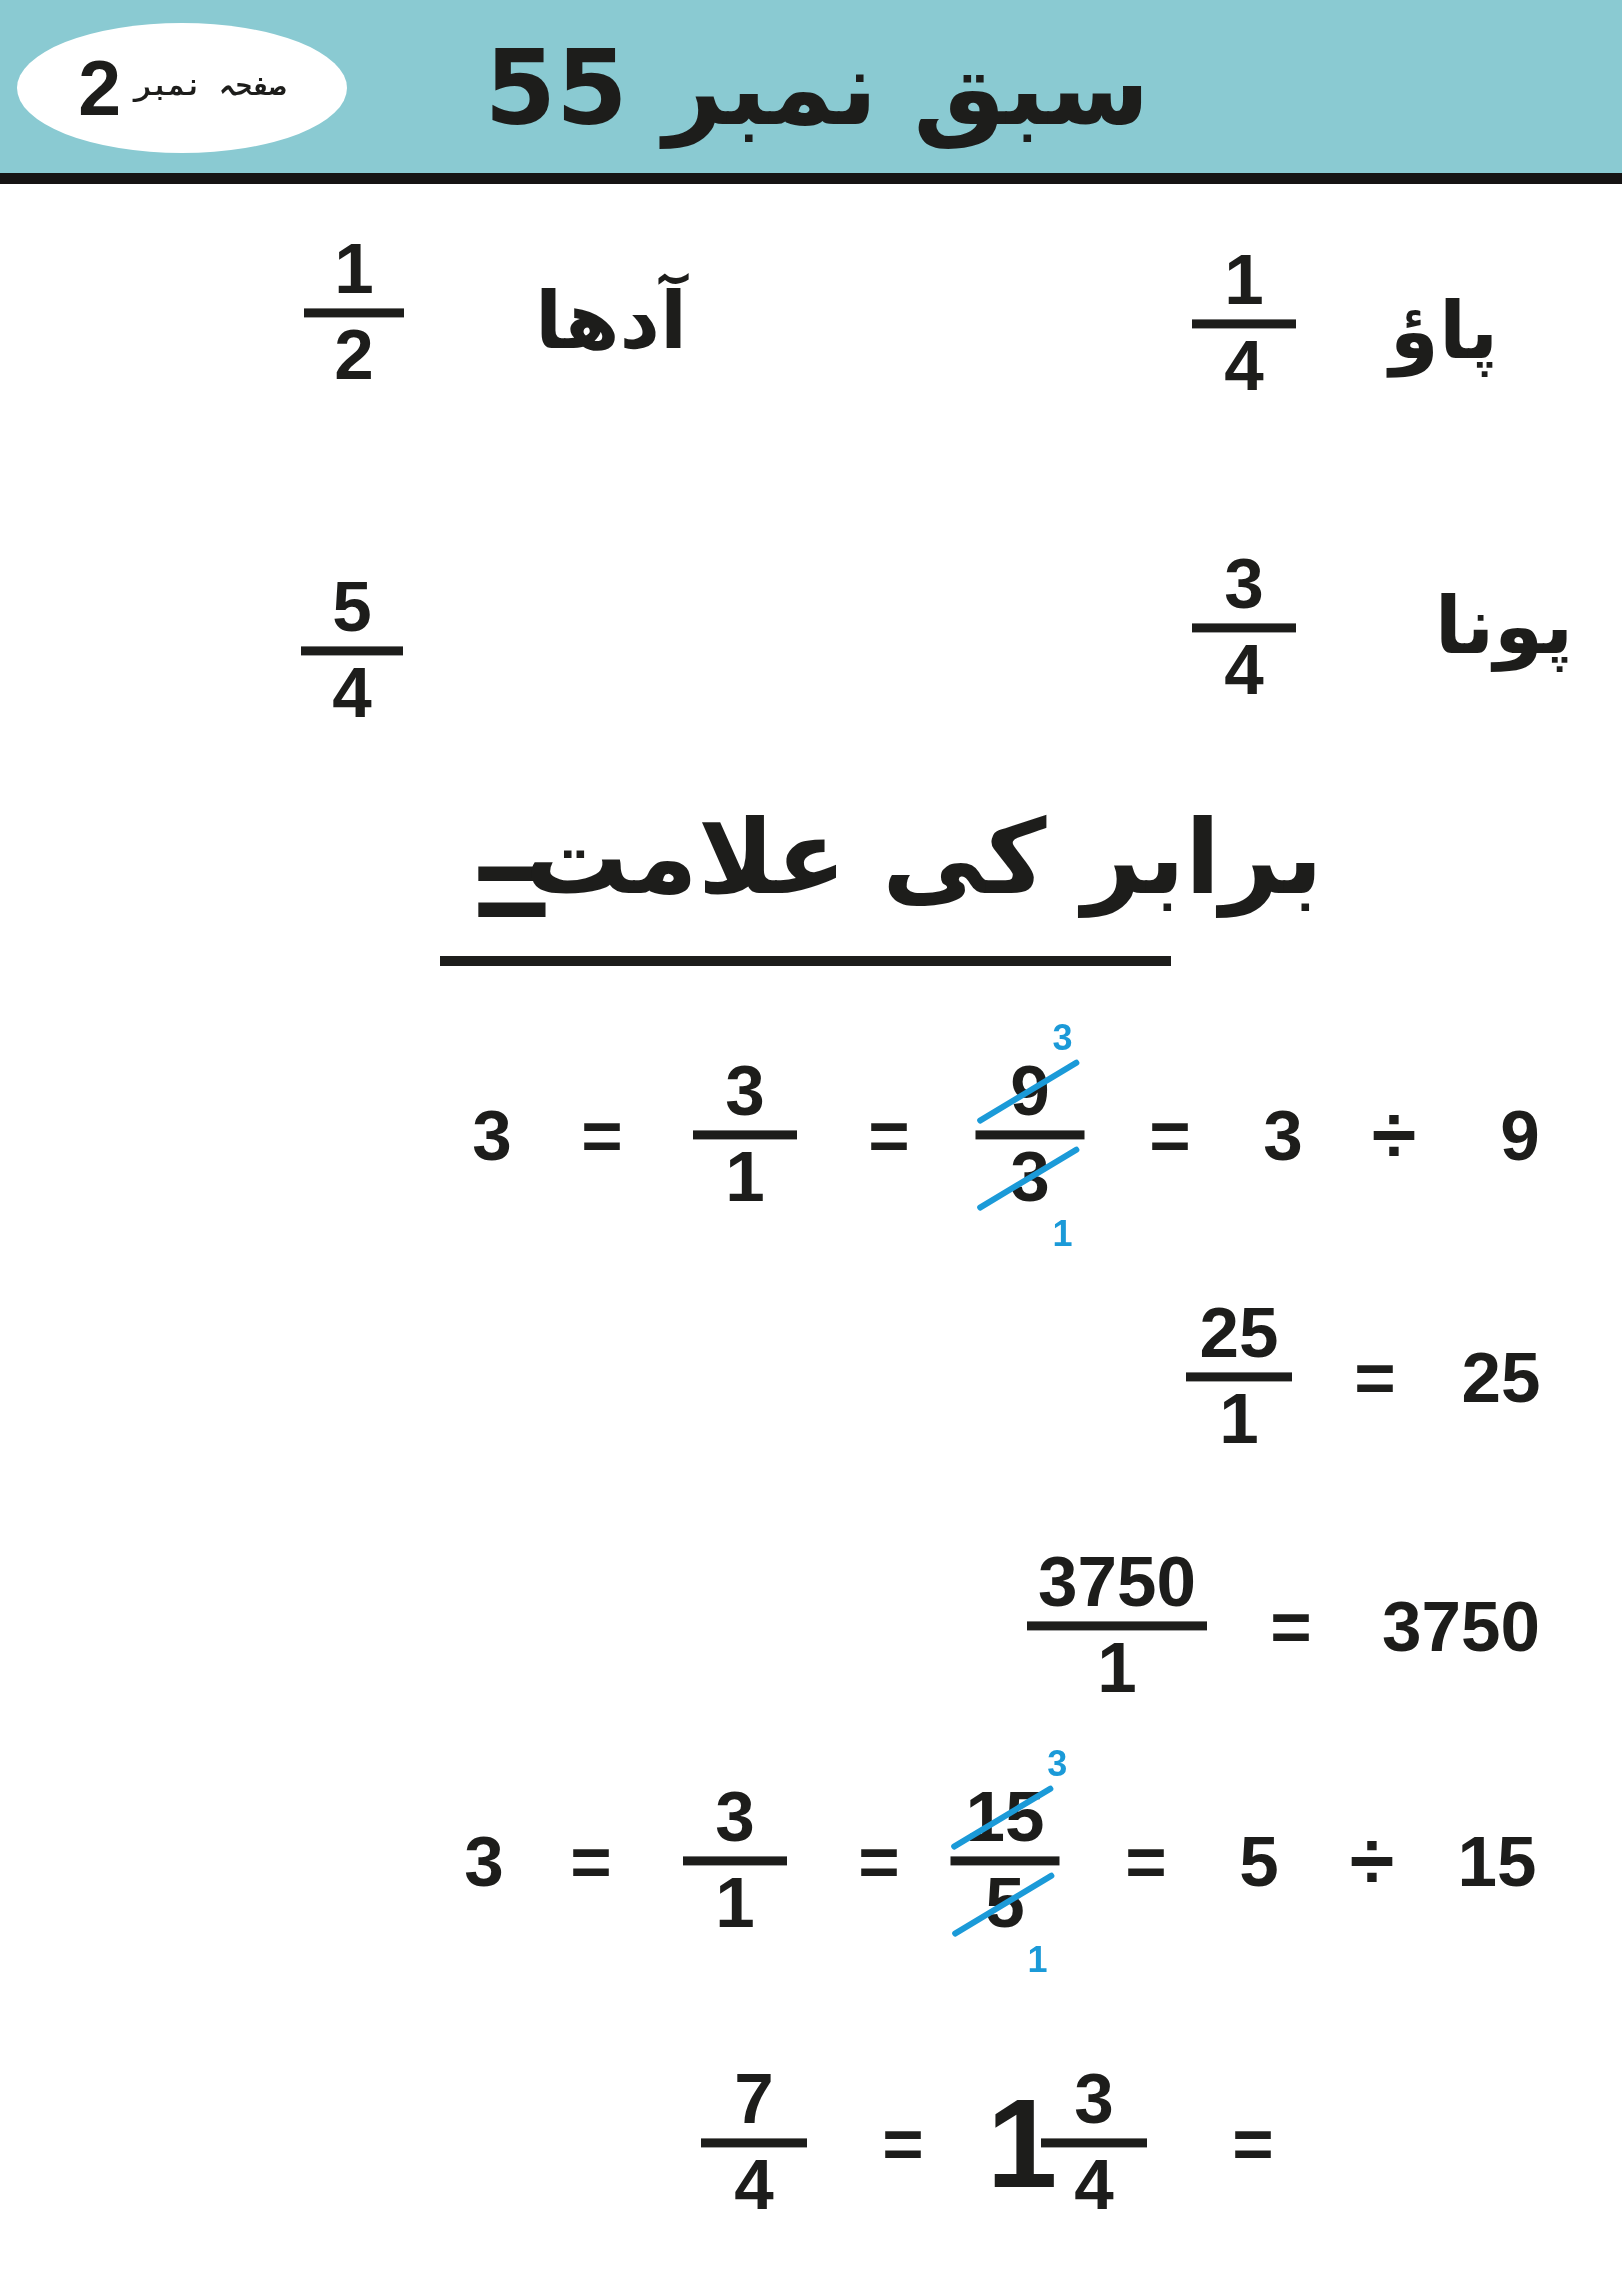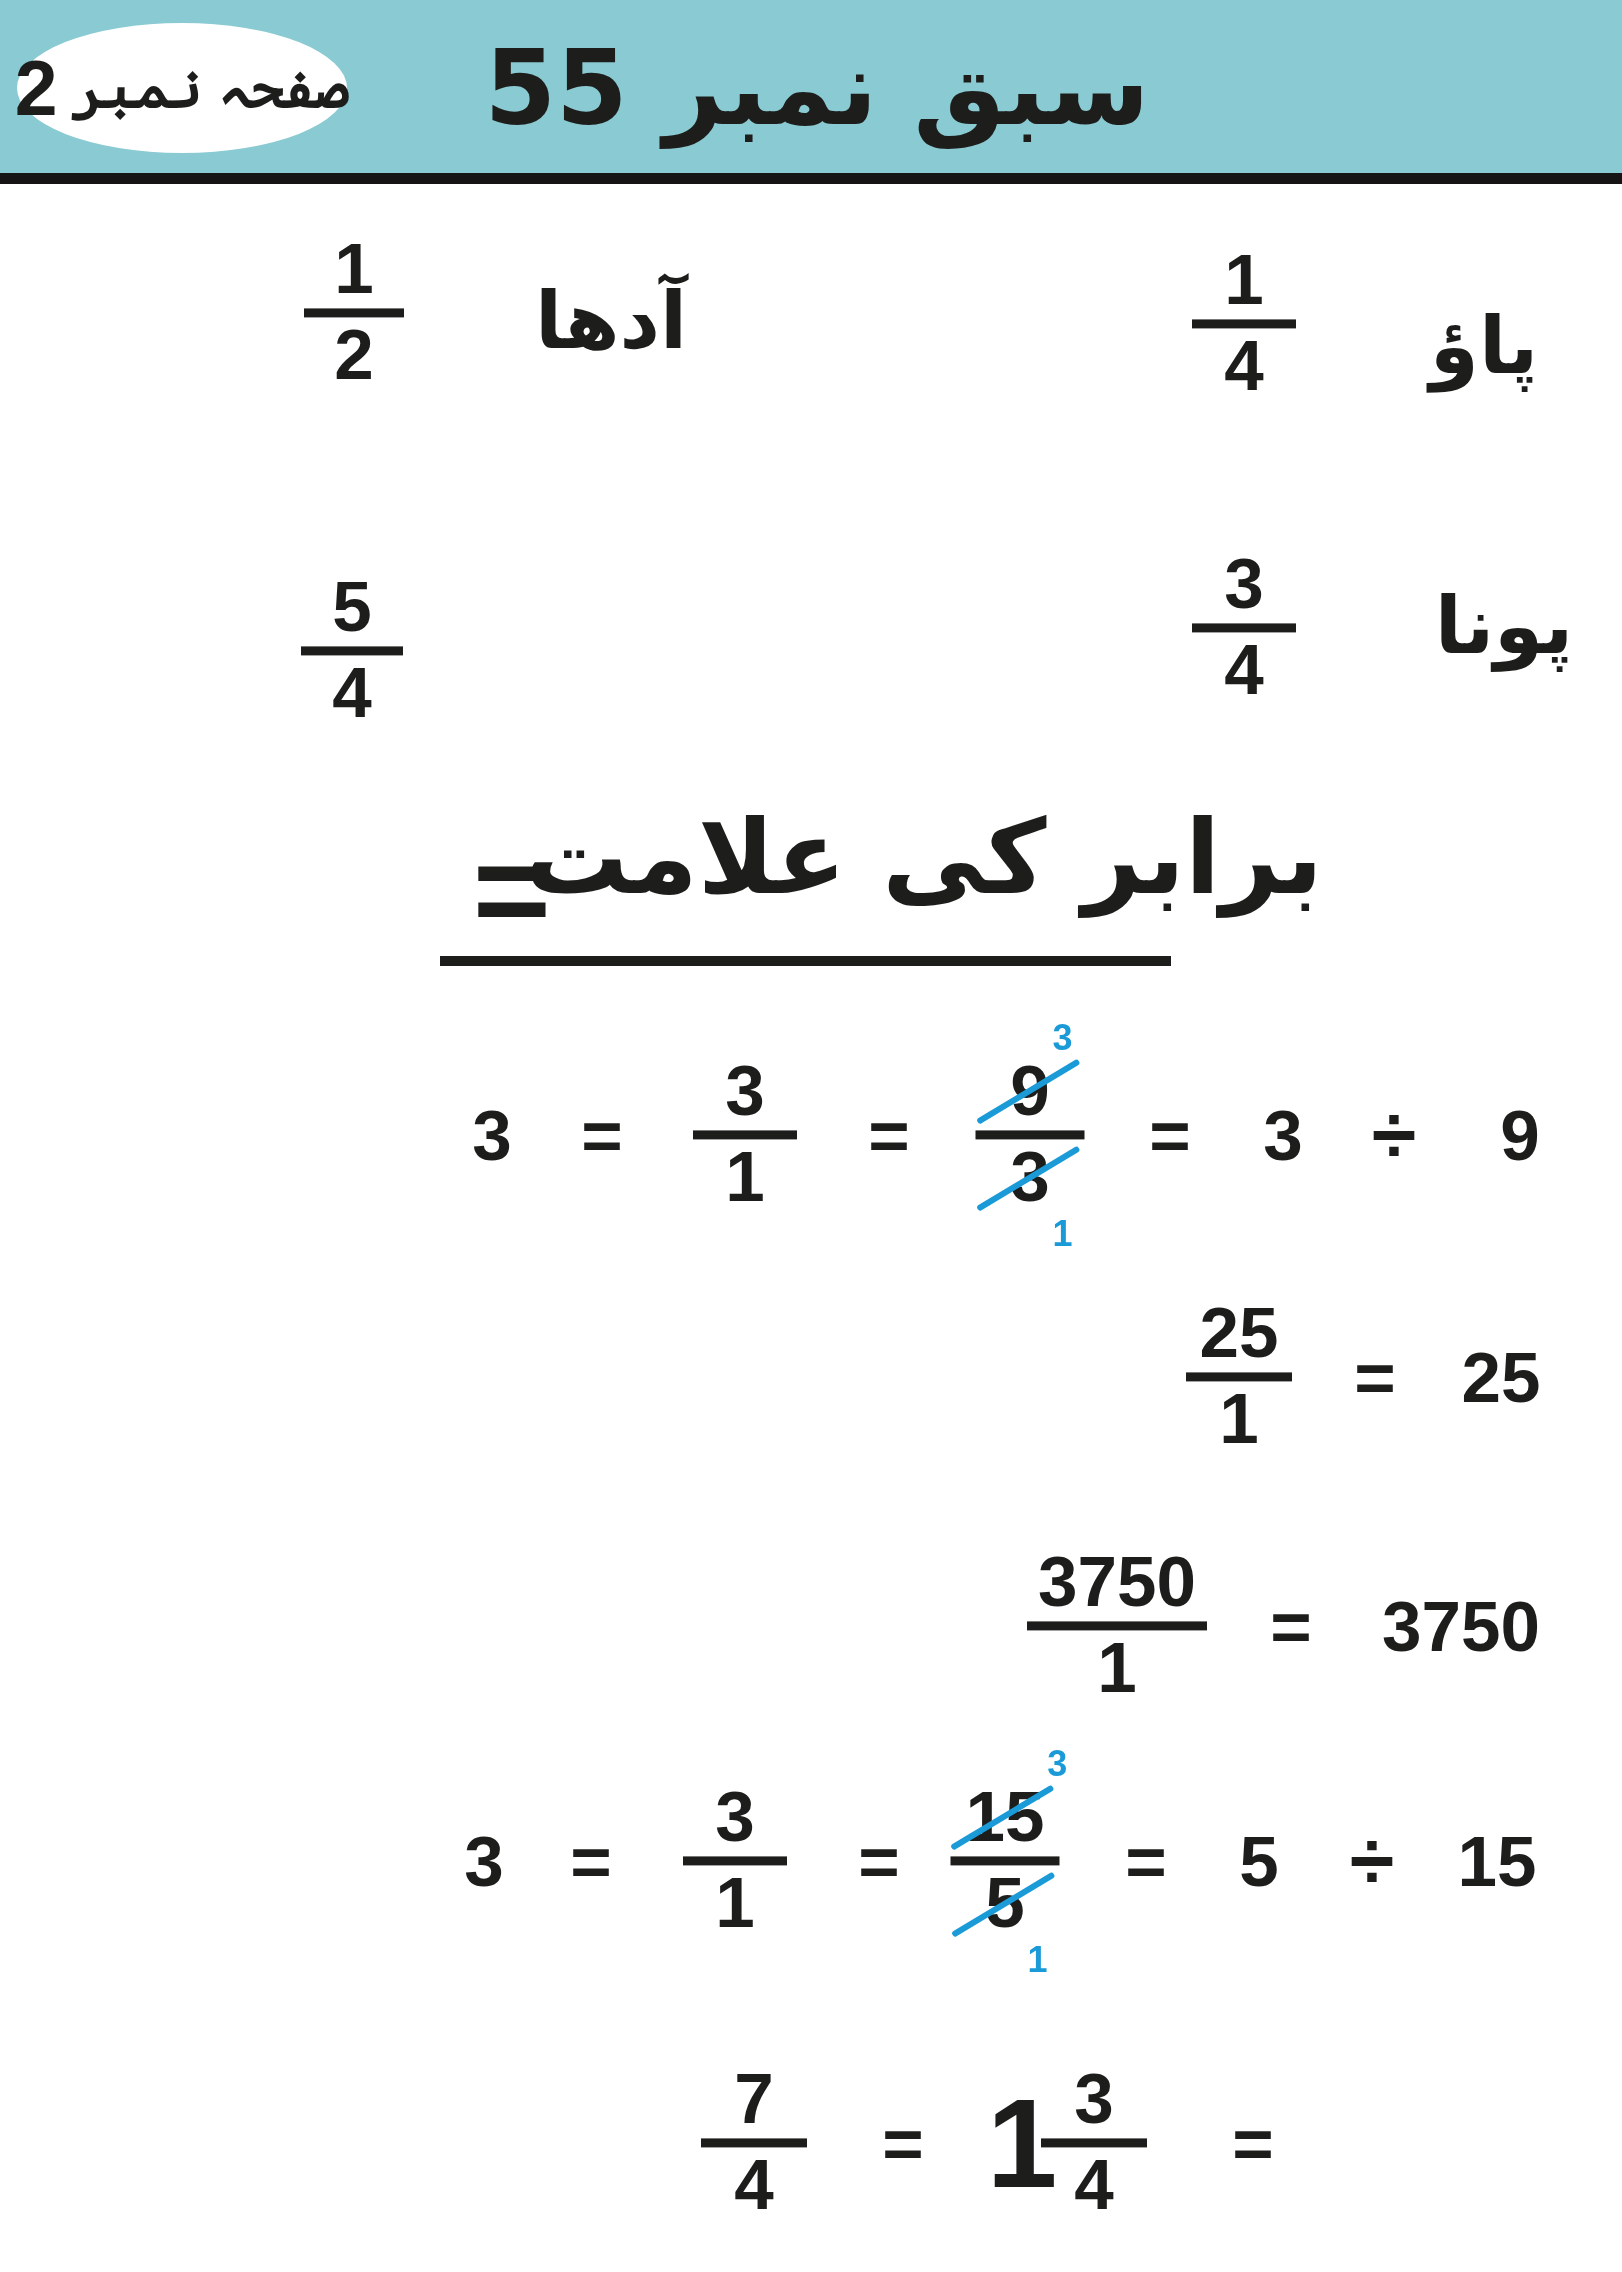--- a/index.html
+++ b/index.html
@@ -14,21 +14,21 @@
   
   .c{position:absolute;transform:translate(-50%,-50%);}
   .abs{position:absolute;}
 
   
   .header{position:absolute;left:0;top:0;width:1623px;height:173px;
           background:var(--teal);border-bottom:11px solid #161414;}
   .badge{position:absolute;left:17px;top:23px;width:330px;height:130px;background:#ffffff;
          border-radius:50%;display:flex;align-items:center;justify-content:center;
          gap:13.7px;direction:rtl;}
-  .badge-label{font-family:Liberation Sans, sans-serif;font-weight:700;font-size:56px;
+  .badge-label{font-family:Liberation Mono, monospace;font-weight:700;font-size:28px;
                color:var(--ink);white-space:nowrap;line-height:1;}
   .badge-num{font-family:"Liberation Sans",sans-serif;font-weight:700;font-size:77px;
              color:var(--ink);line-height:1;}
   .page-title{font-family:"DejaVu Sans",sans-serif;font-weight:700;font-size:103px;
               direction:rtl;white-space:nowrap;color:var(--ink);line-height:1;}
 
   
   .digit{font-family:"Liberation Sans",sans-serif;font-weight:700;font-size:71px;
          line-height:1;color:var(--ink);white-space:nowrap;}
   .urdu-label{font-family:"DejaVu Sans",sans-serif;font-weight:700;font-size:79px;
@@ -69,21 +69,21 @@
     <div class="fbar" style="width:100px;"></div>
     <div class="fden">2</div>
   </div>
   <div class="urdu-label c" style="left:611px;top:321px;">آدھا</div>
 
   <div class="frac c" style="left:1244px;top:324px;">
     <div class="fnum">1</div>
     <div class="fbar" style="width:104px;"></div>
     <div class="fden">4</div>
   </div>
-  <div class="urdu-label c" style="left:1444px;top:346px;margin-left:40px;">پاؤ</div>
+  <div class="urdu-label c" style="left:1444px;top:331px;">پاؤ</div>
 
   <div class="frac c" style="left:352px;top:651px;">
     <div class="fnum">5</div>
     <div class="fbar" style="width:102px;"></div>
     <div class="fden">4</div>
   </div>
 
   <div class="frac c" style="left:1244px;top:628px;">
     <div class="fnum">3</div>
     <div class="fbar" style="width:104px;"></div>

